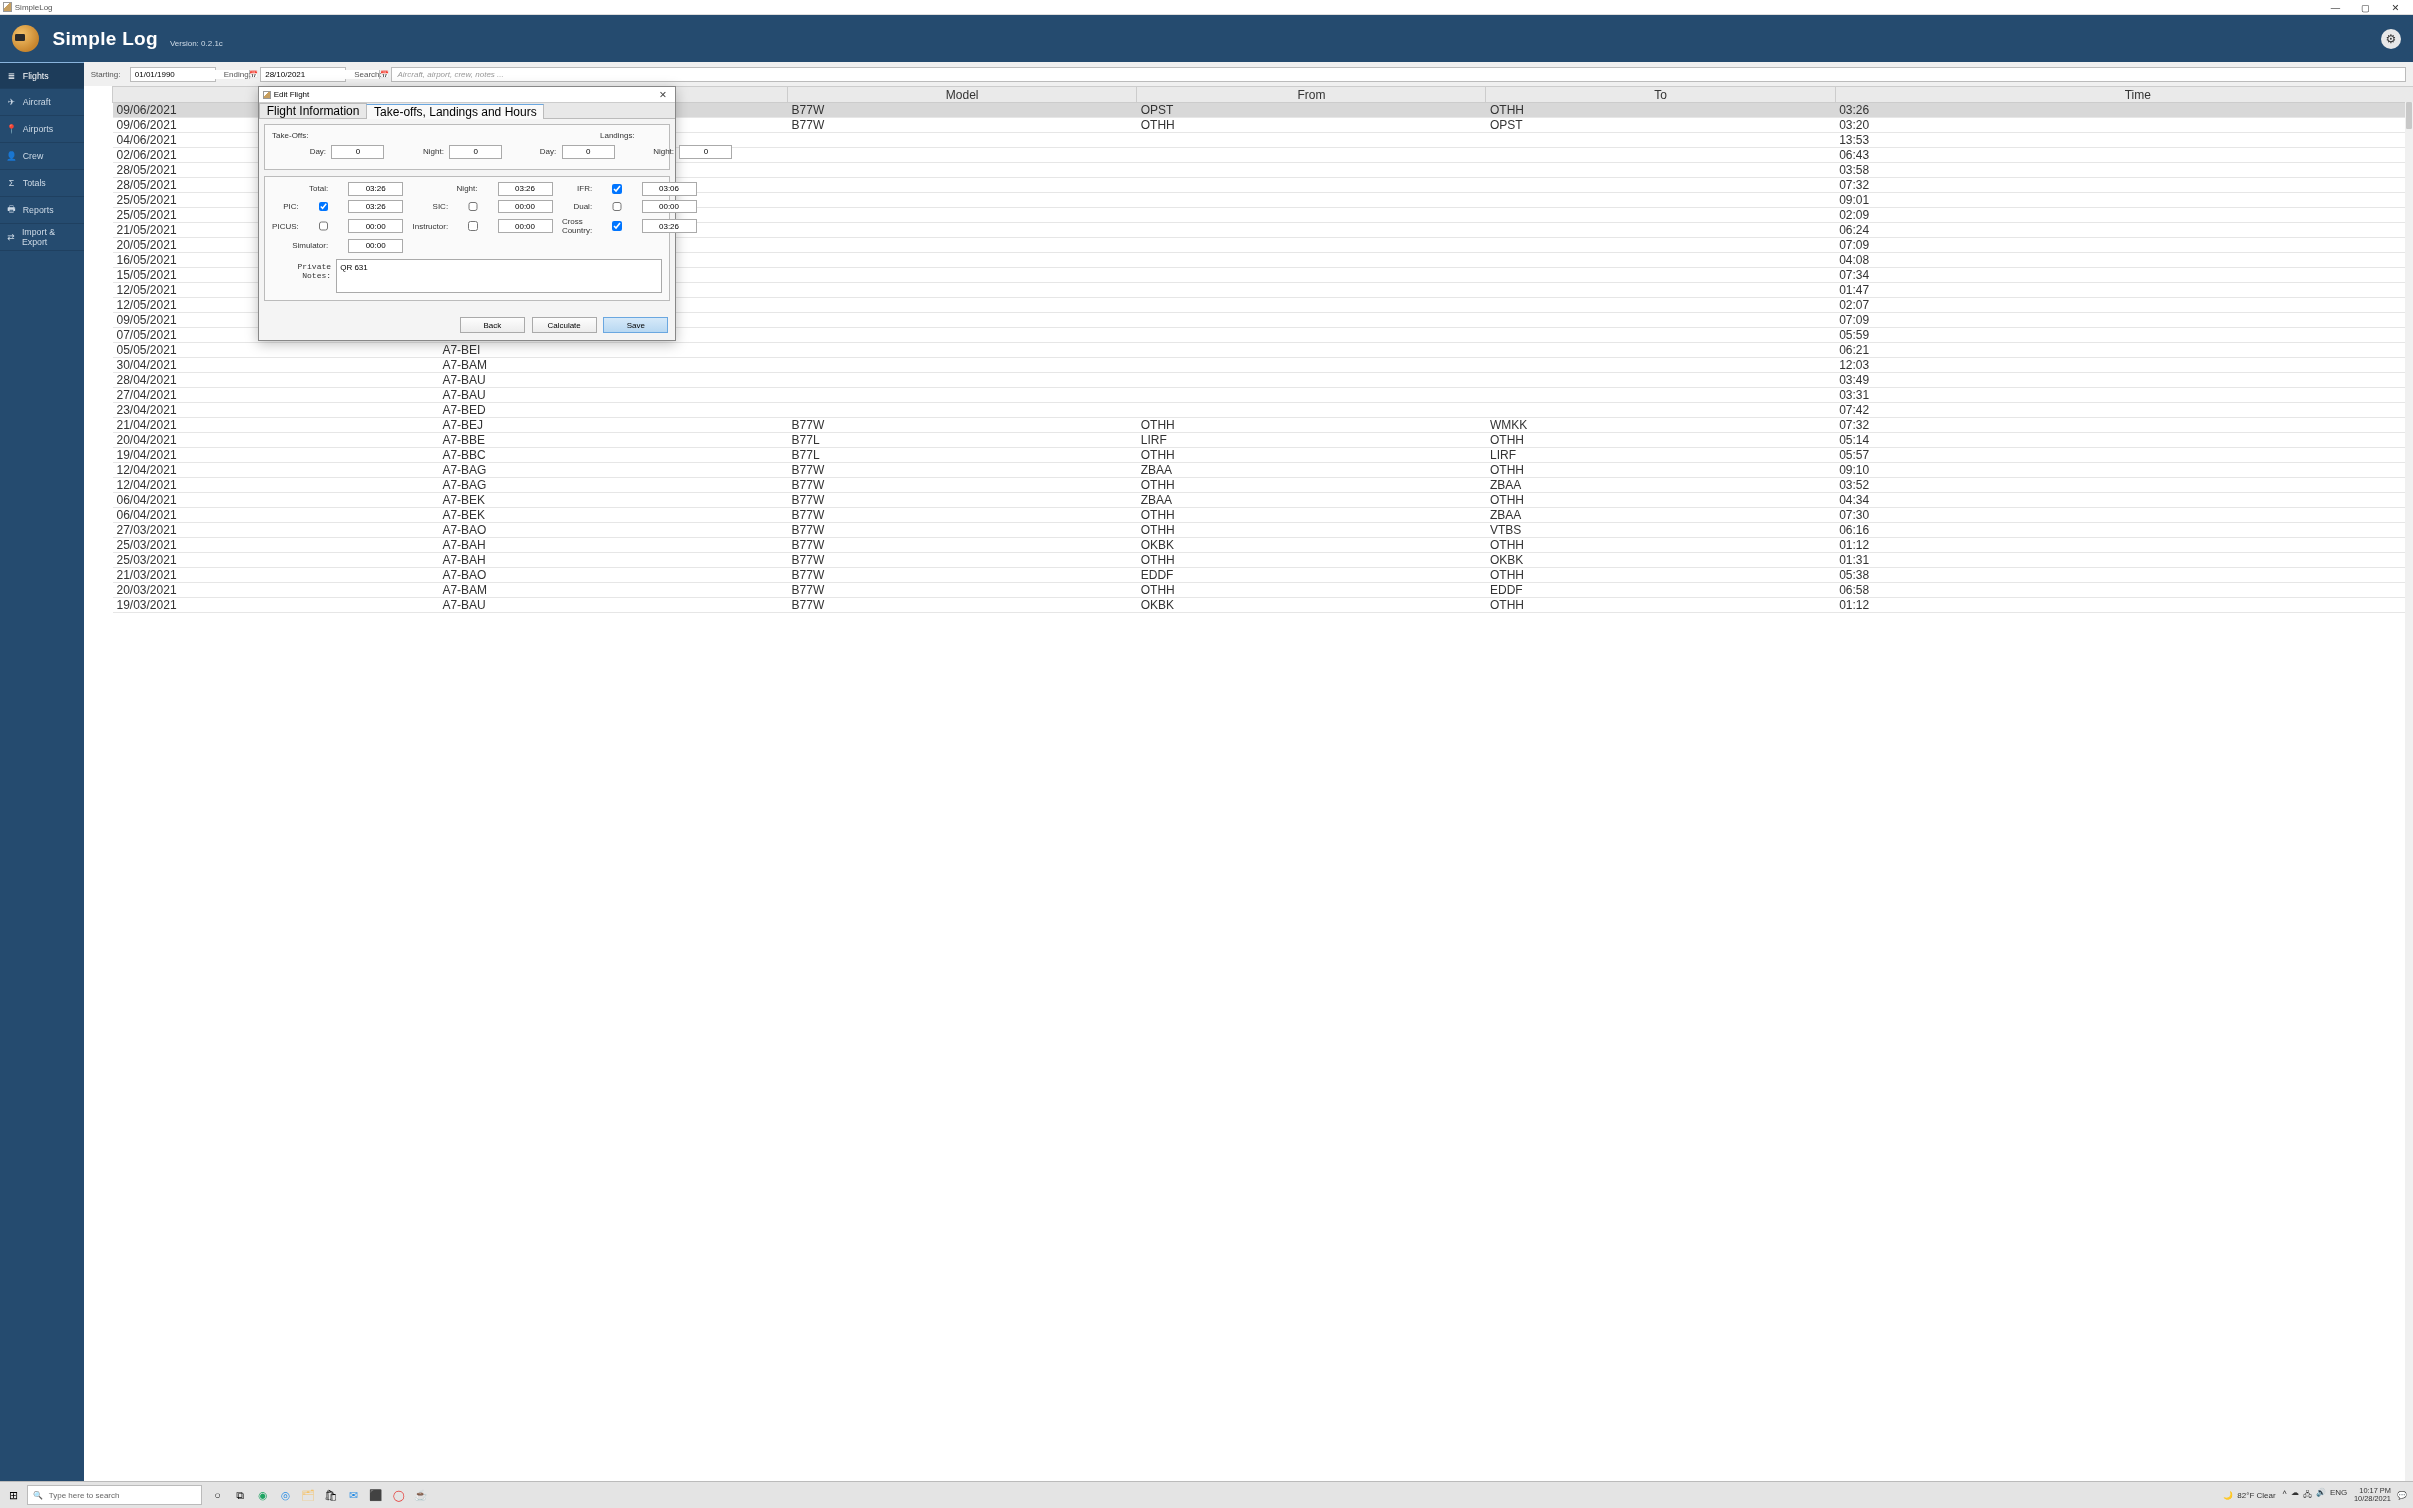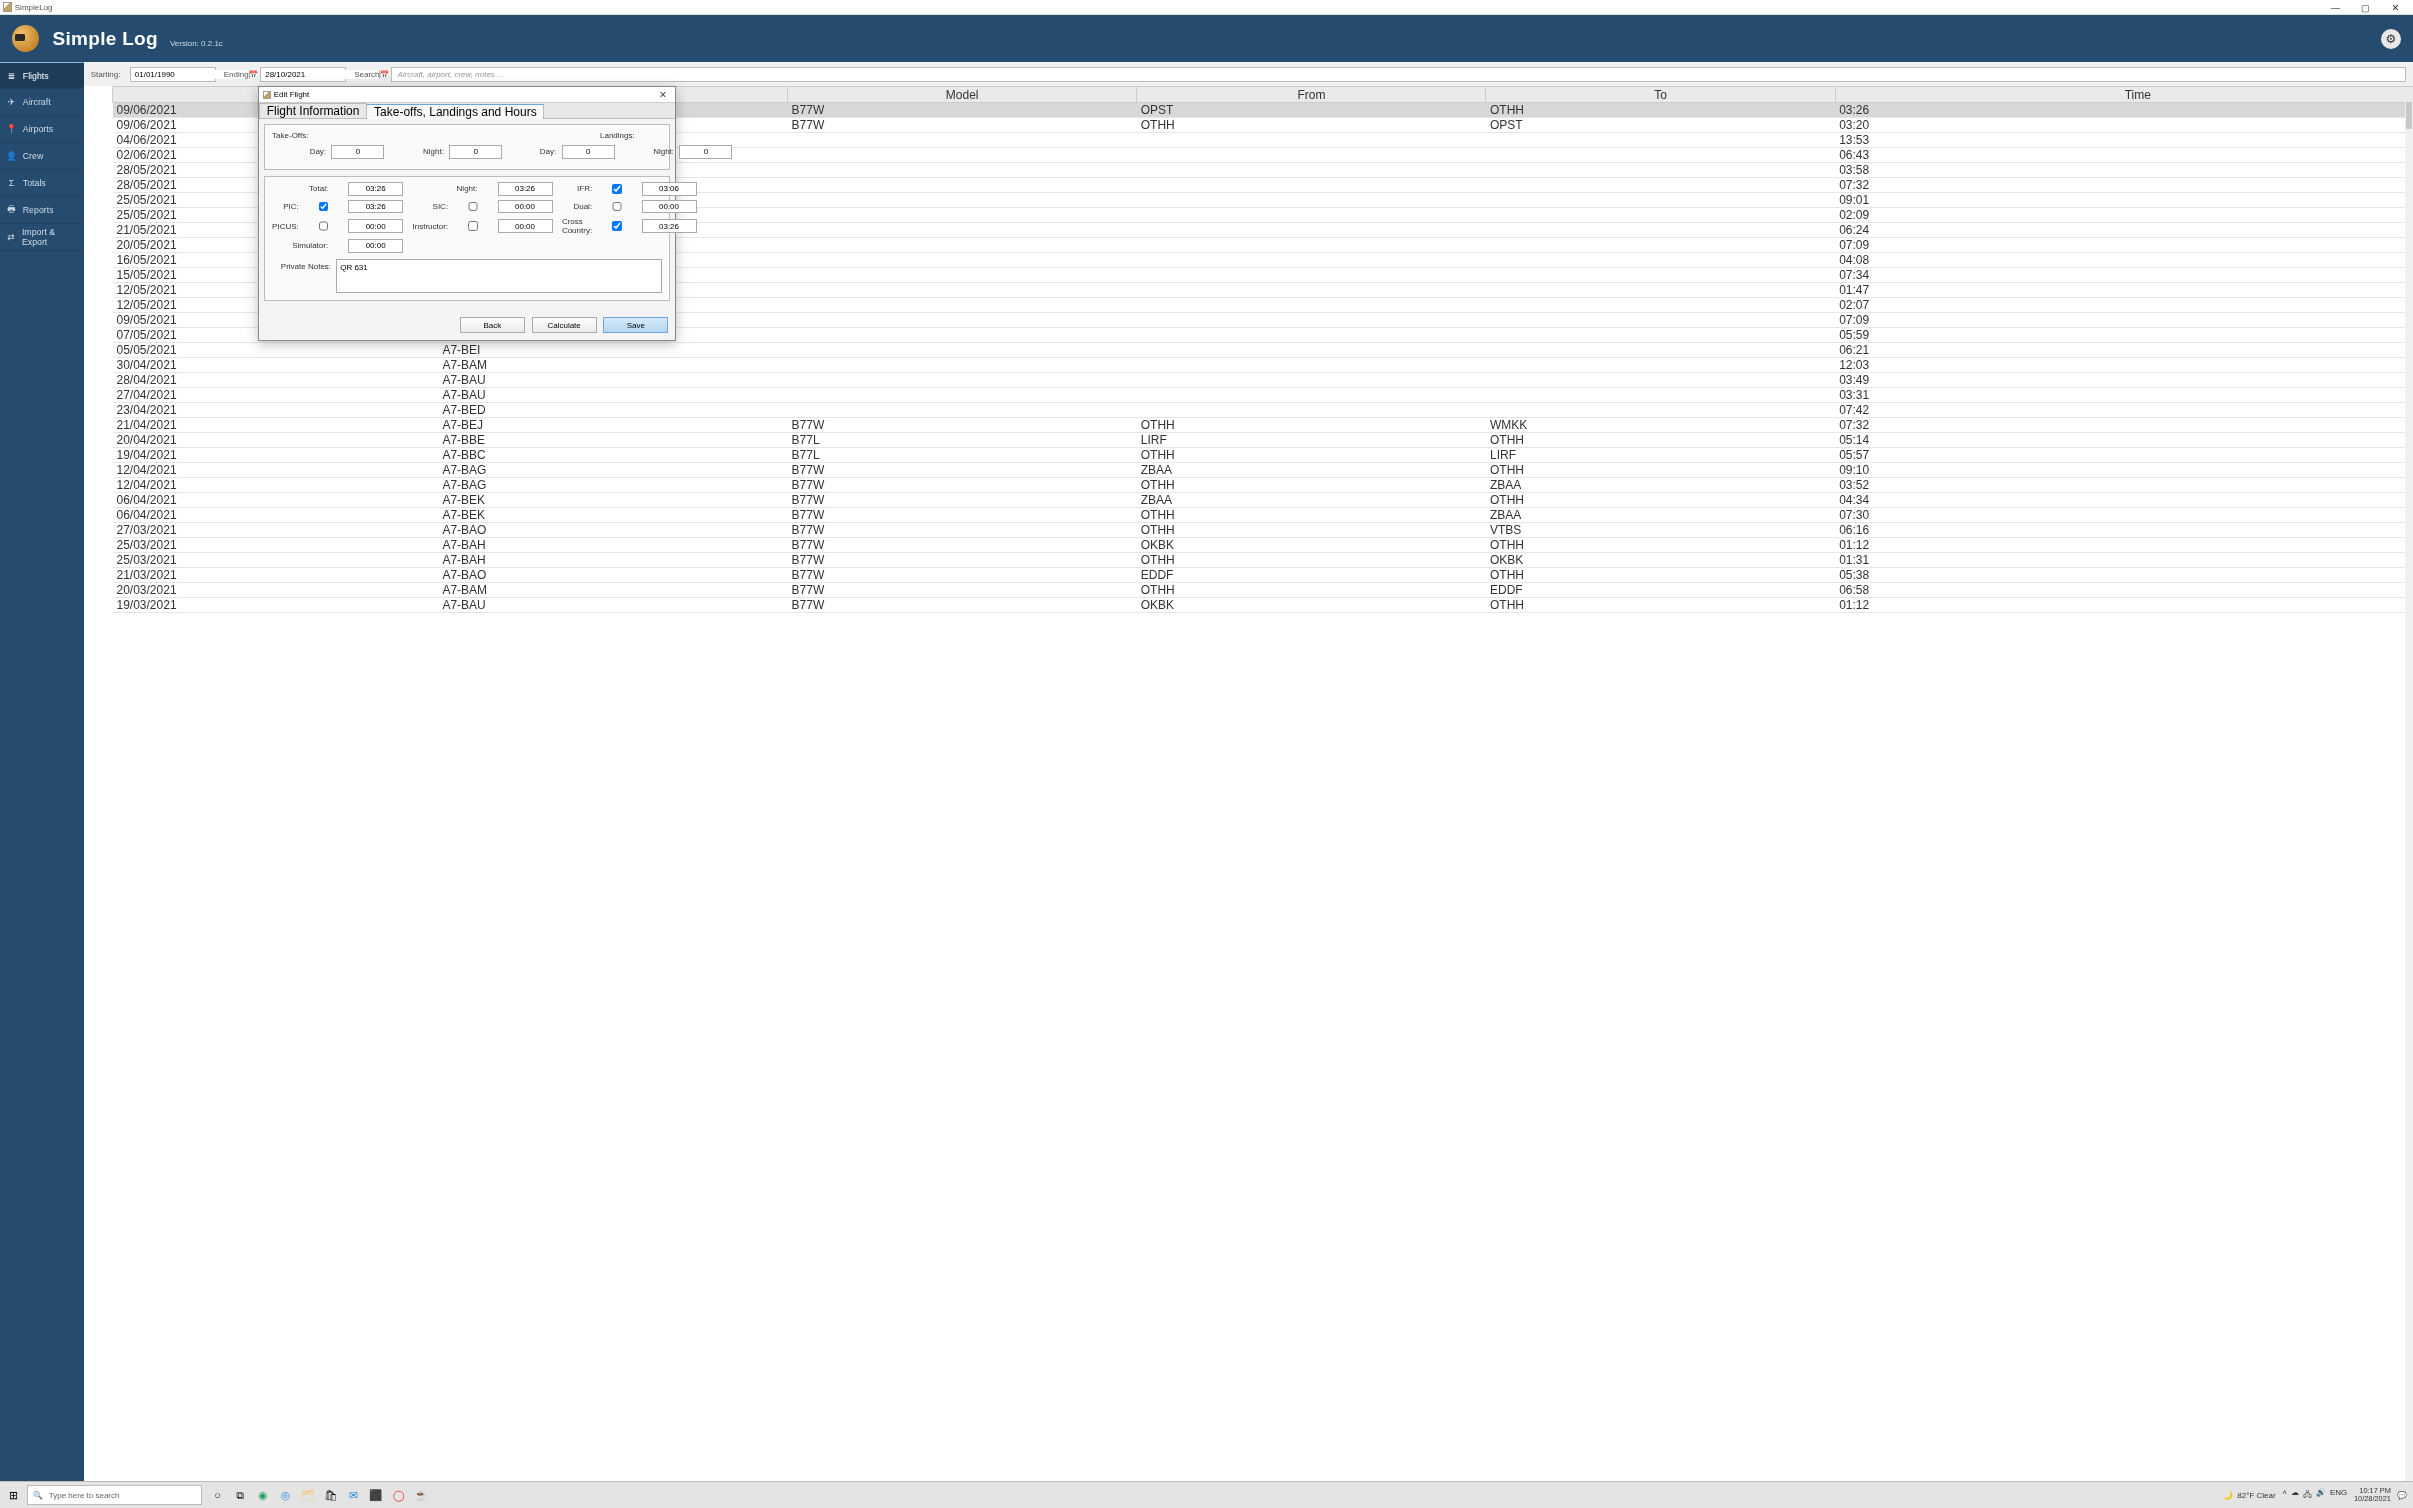--- a/index.html
+++ b/index.html
@@ -66,21 +66,21 @@
 .tolhead { font-size: 8px; color: #333; margin-bottom: 5.4px; }
 .fldrow { display: flex; align-items: center; gap: 5.4px; margin-bottom: 4px; font-size: 8px; }
 .fldrow label { width: 54px; text-align: right; color: #333; }
 .fldrow input[type=text] { width: 53px; height: 13.5px; border: 0.7px solid #aaa; text-align: center; font-size: 8px; padding: 0 2.7px; }
 .hoursgrid { display: grid; grid-template-columns: 1fr 1fr 1fr; gap: 4px 9.4px; }
 .hcell { display: flex; align-items: center; justify-content: flex-end; gap: 20px; font-size: 8px; }
 .hcell label { color: #333; }
 .hcell input[type=checkbox] { width: 9.4px; height: 9.4px; }
 .hcell input[type=text] { width: 55px; height: 13.5px; border: 0.7px solid #aaa; text-align: center; font-size: 8px; }
 .notesrow { display: flex; gap: 5.4px; margin-top: 6.7px; font-size: 8px; }
-.notesrow label { width: 59px; text-align: right; padding-top: 2.7px; color: #333; }
+.notesrow label { width: 59px; text-align: right; padding-top: 2.7px; color: #333; font-family: Liberation Mono, monospace; }
 .notesrow textarea { flex: 1; height: 34px; border: 0.7px solid #aaa; font-size: 8px; padding: 2.7px; resize: none; }
 .dialog .dbtns { display: flex; justify-content: flex-end; gap: 6.7px; padding: 5.4px 6.7px 6.7px; }
 .dialog .dbtns button { width: 65px; height: 16px; background: linear-gradient(#fdfdfd,#ececec); border: 0.7px solid #aaa; font-size: 8px; cursor: pointer; }
 .dialog .dbtns button.primary { background: linear-gradient(#d6e9f9,#b8d8f2); border-color: #6aa7e0; }
 
 
 .taskbar { position: fixed; left: 0; right: 0; bottom: 0; height: 27px; background: #e4e4e4; border-top: 0.7px solid #bbb; display: flex; align-items: center; font-size: 8px; z-index: 200; }
 .taskbar .start { width: 27px; height: 27px; display:flex; align-items:center; justify-content:center; font-size:10.8px; }
 .taskbar .search { flex: 0 0 175px; height: 20px; background: #fff; border: 0.7px solid #bbb; display: flex; align-items: center; padding: 0 5.4px; gap: 5.4px; color: #666; margin-right: 5.4px; }
 .taskbar .ticons { display: flex; gap: 2.7px; align-items: center; }

